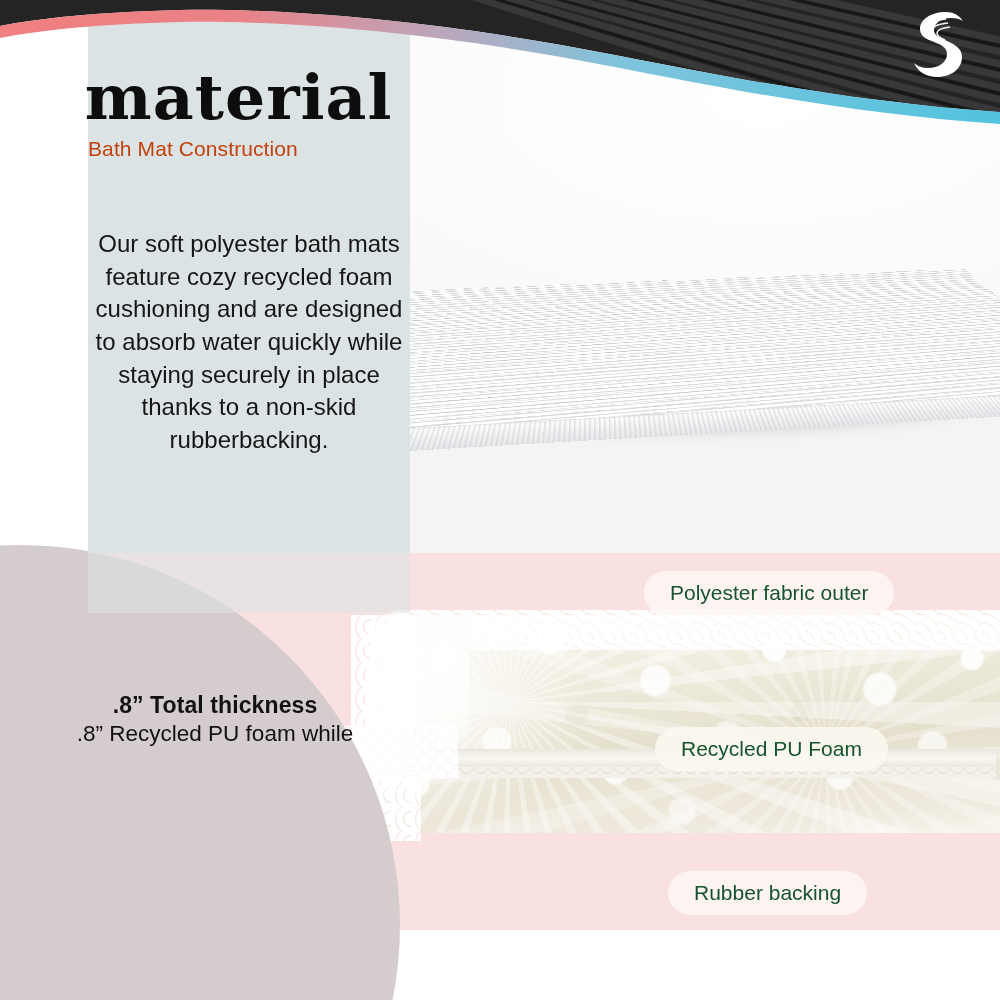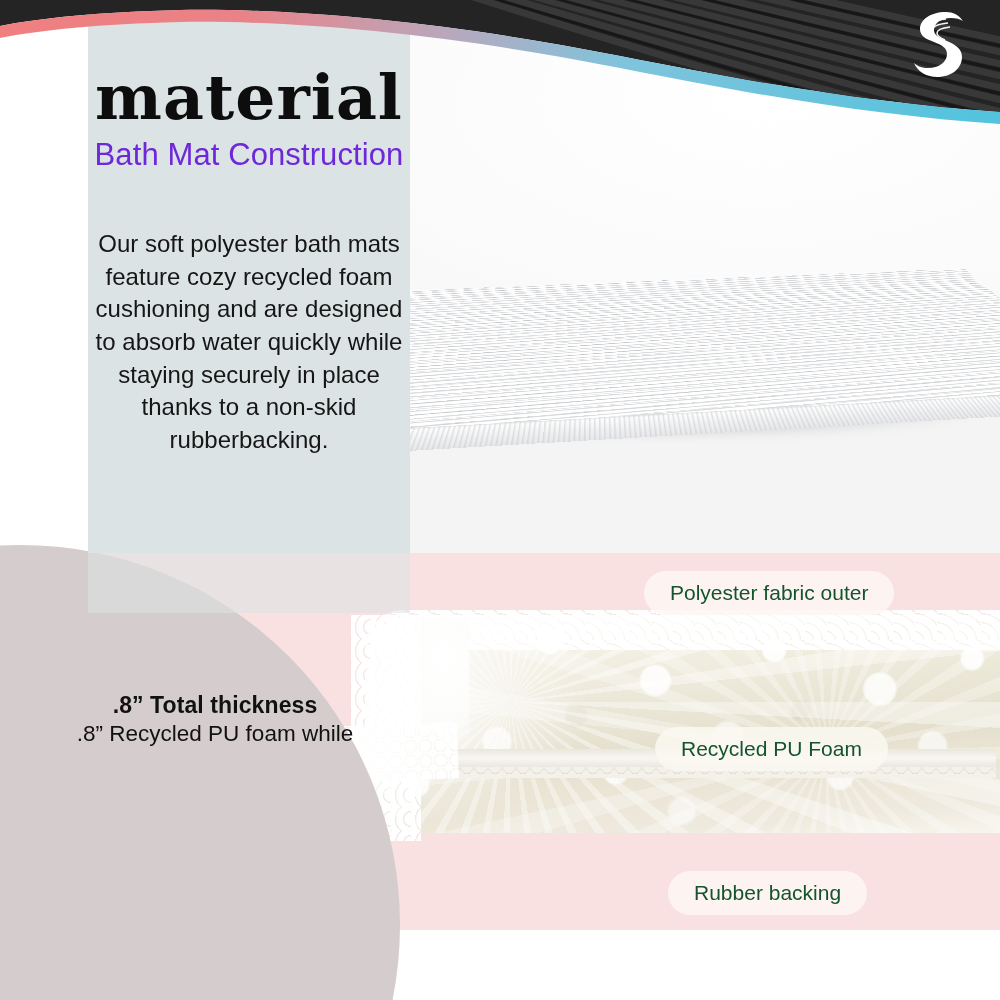--- a/index.html
+++ b/index.html
@@ -296,36 +296,35 @@
     width: 66px;
     height: 72px;
   }
 
   
   .title-block {
     position: absolute;
     left: 88px;
     top: 68px;
     width: 322px;
-    text-align: center;
   }
   .title {
     font-family: "DejaVu Serif", serif;
     font-weight: 700;
     font-size: 62px;
     line-height: 0.96;
     letter-spacing: 1px;
     color: #0d0d0d;
     transform: scaleX(1.02);
   }
   .subtitle {
     margin-top: 9px;
-    font-size: 31px;
+    font-size: 21px;
     font-weight: 400;
-    color: #6d28d9;
+    color: #c2410c;
     letter-spacing: 0.1px;
   }
 
   .body-copy {
     position: absolute;
     left: 88px;
     top: 228px;
     width: 322px;
     padding: 0 4px;
     text-align: center;

